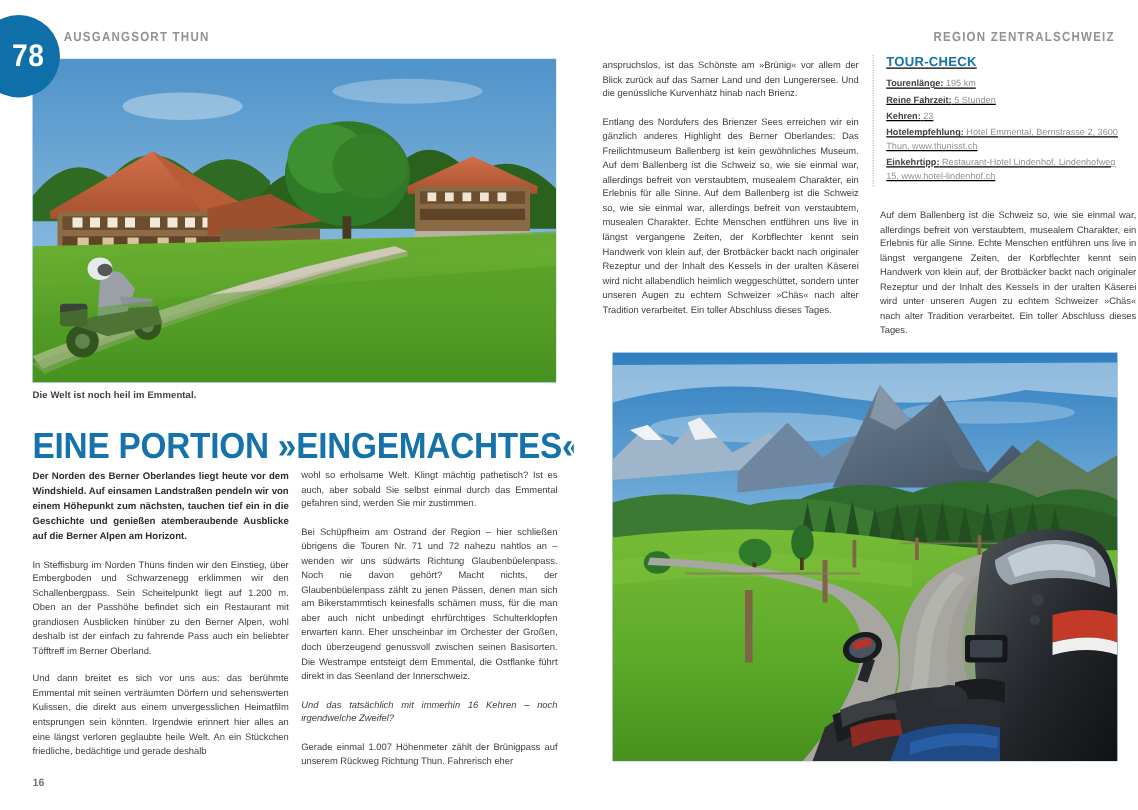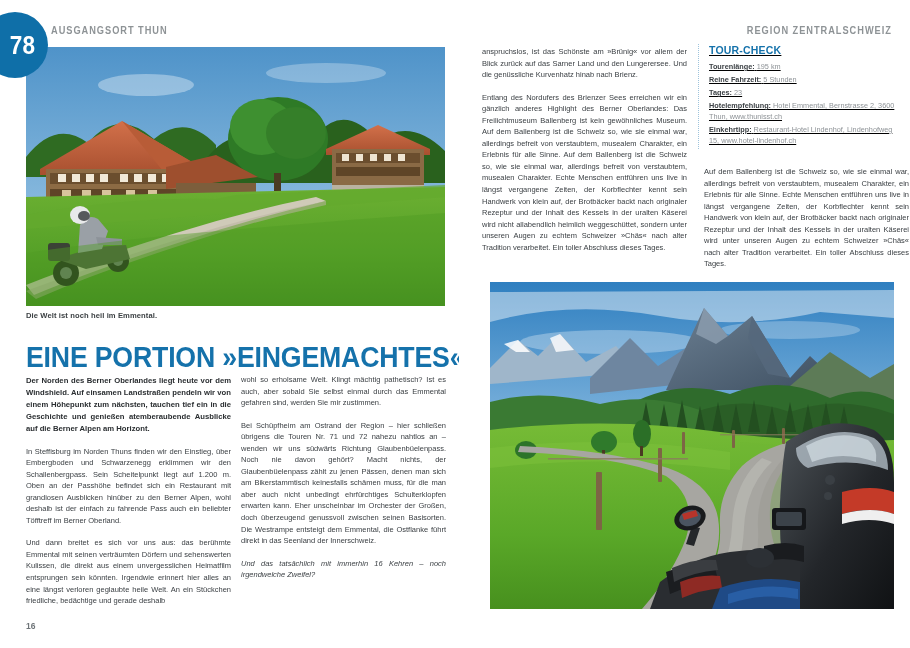--- a/index.html
+++ b/index.html
@@ -216,20 +216,21 @@
     <div class="col lp-c1">
       <p class="lead">Der Norden des Berner Oberlandes liegt heute vor dem Windshield. Auf einsamen Landstraßen pendeln wir von einem Höhepunkt zum nächsten, tauchen tief ein in die Geschichte und genießen atemberaubende Ausblicke auf die Berner Alpen am Horizont.</p>
       <p>In Steffisburg im Norden Thuns finden wir den Einstieg, über Embergboden und Schwarzenegg erklimmen wir den Schallenbergpass. Sein Scheitelpunkt liegt auf 1.200 m. Oben an der Passhöhe befindet sich ein Restaurant mit grandiosen Ausblicken hinüber zu den Berner Alpen, wohl deshalb ist der einfach zu fahrende Pass auch ein beliebter Töfftreff im Berner Oberland.</p>
       <p>Und dann breitet es sich vor uns aus: das berühmte Emmental mit seinen verträumten Dörfern und sehenswerten Kulissen, die direkt aus einem unvergesslichen Heimatfilm entsprungen sein könnten. Irgendwie erinnert hier alles an eine längst verloren geglaubte heile Welt. An ein Stückchen friedliche, bedächtige und gerade deshalb</p>
     </div>
 
     <div class="col lp-c2">
       <p>wohl so erholsame Welt. Klingt mächtig pathetisch? Ist es auch, aber sobald Sie selbst einmal durch das Emmental gefahren sind, werden Sie mir zustimmen.</p>
       <p>Bei Schüpfheim am Ostrand der Region – hier schließen übrigens die Touren Nr. 71 und 72 nahezu nahtlos an – wenden wir uns südwärts Richtung Glaubenbüelenpass. Noch nie davon gehört? Macht nichts, der Glaubenbüelenpass zählt zu jenen Pässen, denen man sich am Bikerstammtisch keinesfalls schämen muss, für die man aber auch nicht unbedingt ehrfürchtiges Schulterklopfen erwarten kann. Eher unscheinbar im Orchester der Großen, doch überzeugend genussvoll zwischen seinen Basisorten. Die Westrampe entsteigt dem Emmental, die Ostflanke führt direkt in das Seenland der Innerschweiz.</p>
       <p class="ital">Und das tatsächlich mit immerhin 16 Kehren – noch irgendwelche Zweifel?</p>
+      <p>Gerade einmal 1.007 Höhenmeter zählt der Brünigpass auf unserem Rückweg Richtung Thun. Fahrerisch eher</p>
     </div>
 
     <div class="folio folio-left">16</div>
   </div>
 
   <div class="right-page">
     <div class="runhead runhead-right">REGION ZENTRALSCHWEIZ</div>
   </div>
 
   <div class="col rp-c1">
@@ -242,21 +243,21 @@
 
     <div class="tc-row">
       <b>Tourenlänge:</b>
       <span>195 km</span>
     </div>
     <div class="tc-row">
       <b>Reine Fahrzeit:</b>
       <span>5 Stunden</span>
     </div>
     <div class="tc-row">
-      <b>Tages:</b>
+      <b>Kehren:</b>
       <span>23</span>
     </div>
     <div class="tc-row">
       <b>Hotelempfehlung:</b>
       <span>Hotel Emmental, Bernstrasse 2, 3600 Thun, www.thunisst.ch</span>
     </div>
     <div class="tc-row">
       <b>Einkehrtipp:</b>
       <span>Restaurant-Hotel Lindenhof, Lindenhofweg 15, www.hotel-lindenhof.ch</span>
     </div>

